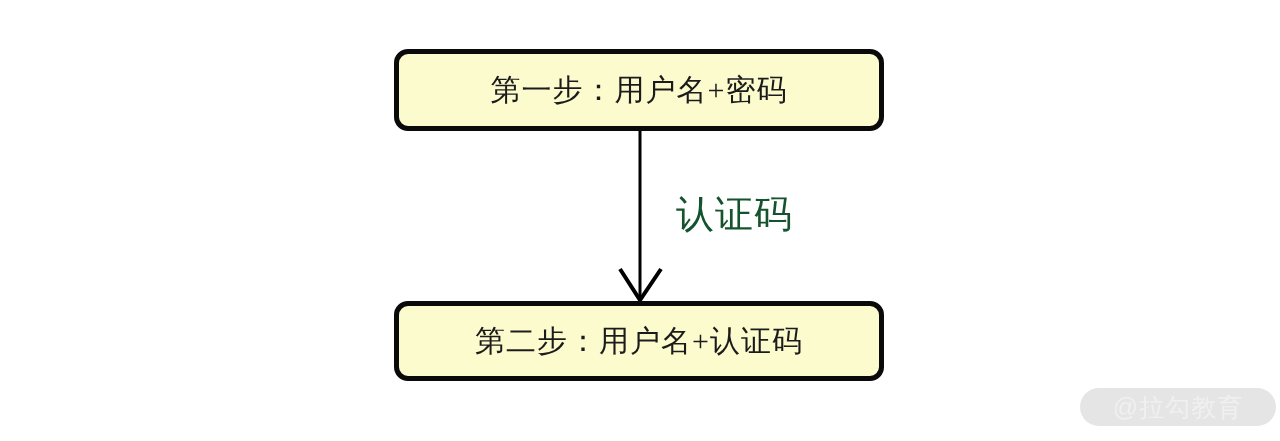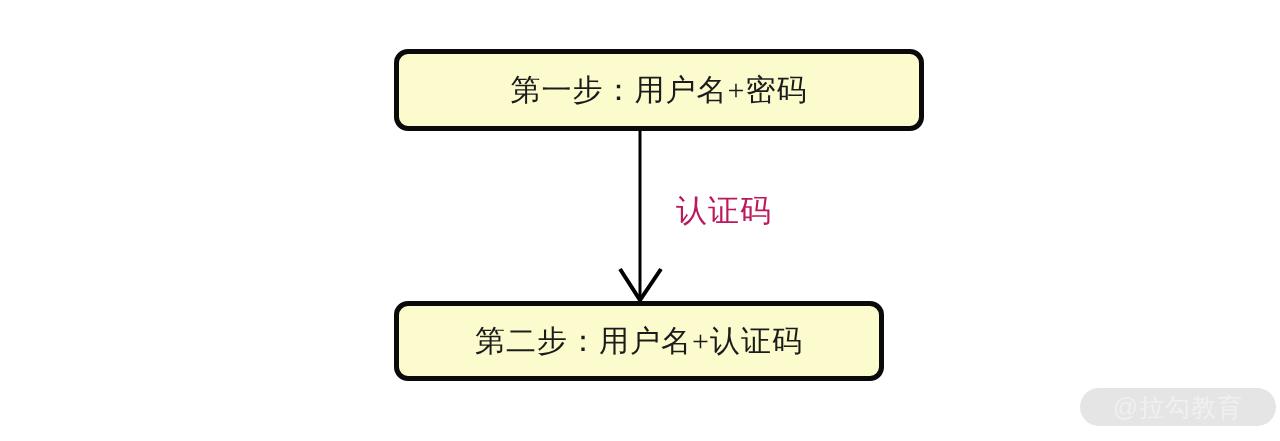--- a/index.html
+++ b/index.html
@@ -38,21 +38,21 @@
     line-height: 1;
     color: #1b1b1b;
     letter-spacing: 1px;
     white-space: nowrap;
     user-select: none;
   }
 
   #node-step-one {
     left: 394px;
     top: 49px;
-    width: 530px;
+    width: 490px;
     height: 82px;
   }
   #node-step-two {
     left: 394px;
     top: 301px;
     width: 490px;
     height: 80px;
     align-items: center;
   }
 
@@ -65,23 +65,23 @@
     height: 441px;
     pointer-events: none;
   }
 
   
   #edge-label-auth-code {
     position: absolute;
     left: 676px;
     top: 194px;
     font-family: "Liberation Serif", "DejaVu Serif", serif;
-    font-size: 31px;
+    font-size: 38px;
     line-height: 1.1;
-    color: #be185d;
+    color: #14532d;
     letter-spacing: 1px;
     white-space: nowrap;
     user-select: none;
   }
 
   
   #watermark-badge {
     position: absolute;
     left: 1080px;
     top: 388px;

